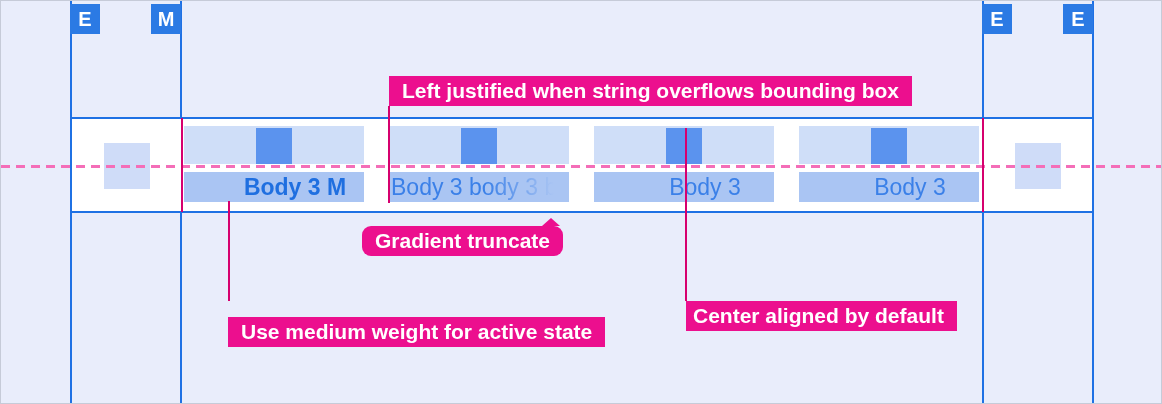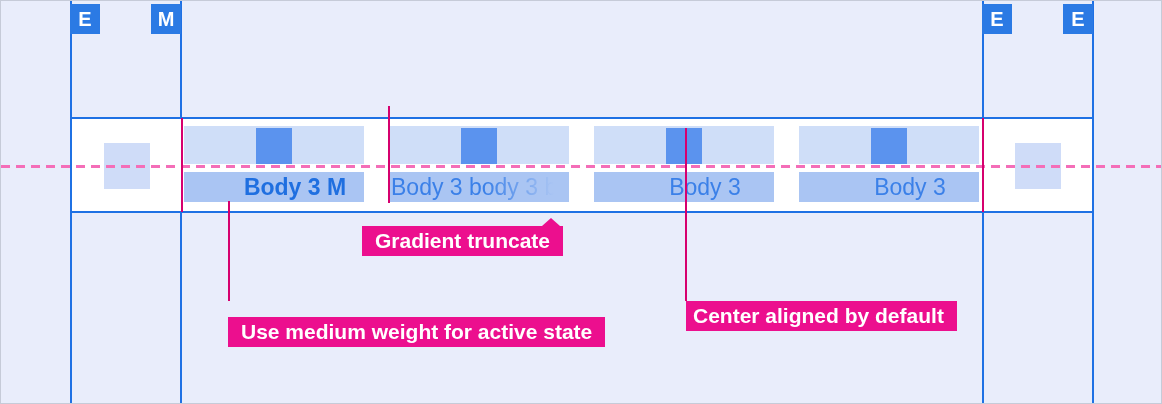--- a/index.html
+++ b/index.html
@@ -57,21 +57,21 @@
   .leader.lj{left:387px; top:105px; height:97px;}
   .leader.mw{left:227px; top:200px; height:100px;}
   .leader.ca{left:684px; top:127px; height:173px;}
   
   .note{
     position:absolute; height:30px; line-height:30px; padding:0 13px;
     background:#ec0f8e; color:#ffffff; font-size:21px; font-weight:bold;
     white-space:nowrap; z-index:6;
   }
   .note.lj{left:388px; top:75px;}
-  .note.gt{left:361px; top:225px;}
+  .note.gt{left:361px; top:225px;border-radius:9px;}
   .note.mw{left:227px; top:316px;}
   .note.ca{left:685px; top:300px;padding-left:7px;}
   .note.gt .arrow-up{
     position:absolute; top:-8px; right:3px; width:0; height:0;
     border-left:9px solid transparent; border-right:9px solid transparent;
     border-bottom:8px solid #ec0f8e;
   }
 </style>
 </head>
 <body>
@@ -130,20 +130,21 @@
 
   <div class="dashed-line"></div>
 
   <div class="band-redline r180"></div>
   <div class="band-redline r982"></div>
 
   <div class="leader lj"></div>
   <div class="leader mw"></div>
   <div class="leader ca"></div>
 
+  <div class="note lj">Left justified when string overflows bounding box</div>
   <div class="note gt">
     <span class="arrow-up"></span>
     <span>Gradient truncate</span>
   </div>
   <div class="note mw">Use medium weight for active state</div>
   <div class="note ca">Center aligned by default</div>
 
 </div>
 
 </body></html>

